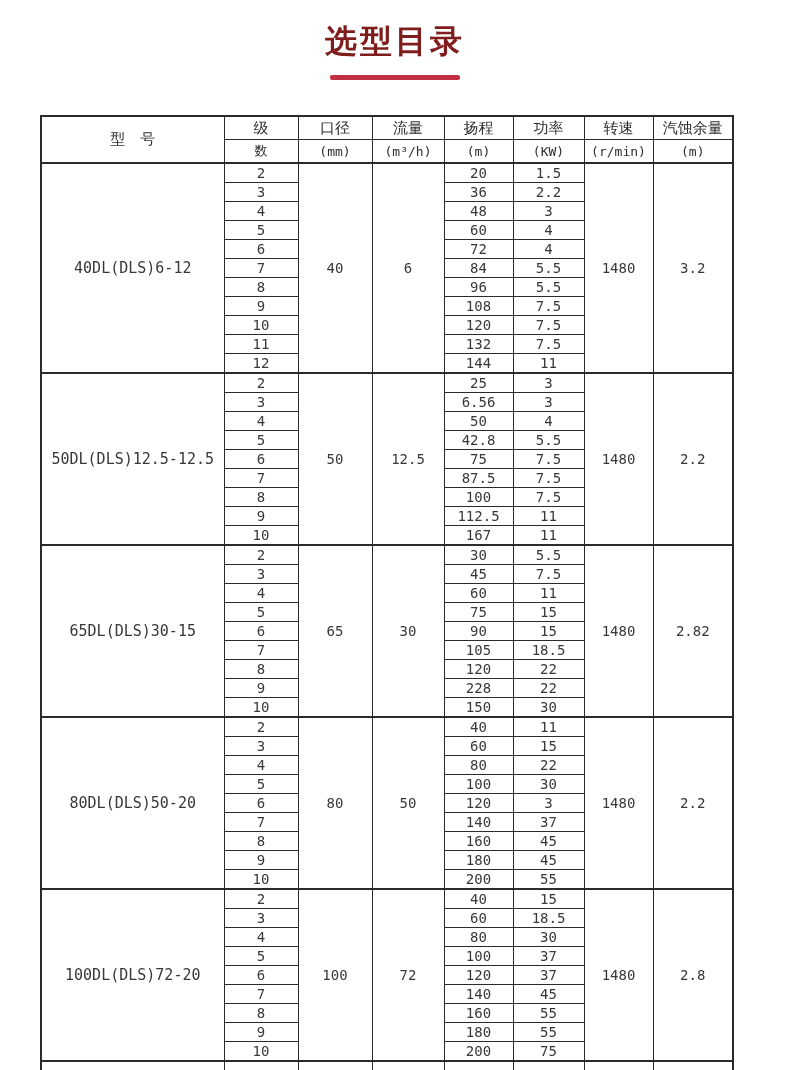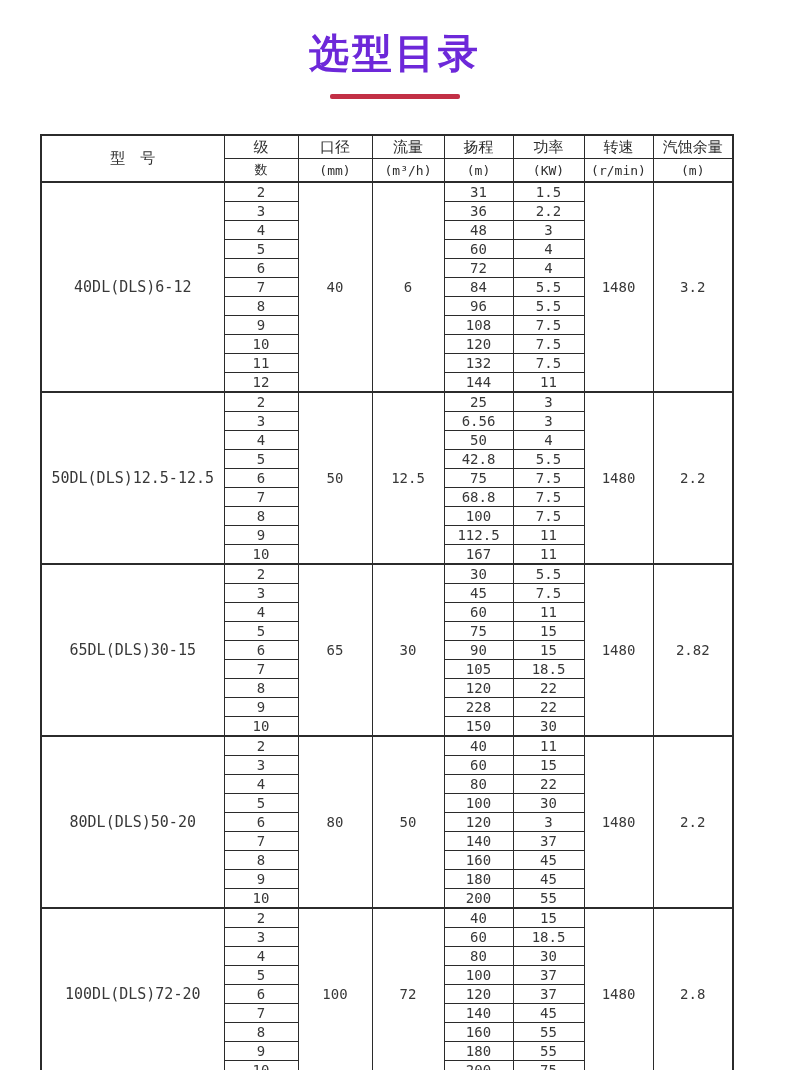--- a/index.html
+++ b/index.html
@@ -8,28 +8,28 @@
     background: #ffffff;
   }
   body {
     width: 790px;
     height: 1070px;
     overflow: hidden;
     font-family: "DejaVu Sans Mono", "Liberation Mono", monospace;
     color: #333333;
   }
   .page-title {
-    margin: 16px;
+    margin: 4px;
     padding-top: 13px;
     text-align: center;
     font-family: "DejaVu Sans", "Liberation Sans", sans-serif;
-    font-size: 40px;
+    font-size: 32px;
     line-height: 49px;
     font-weight: 700;
-    color: #6d28d9;
+    color: #7f1d1d;
     letter-spacing: 3px;
   }
   .title-underline {
     width: 130px;
     height: 5px;
     margin: 9px auto 0 auto;
     border-radius: 2px;
   }
   table.catalog {
     border-collapse: collapse;
@@ -110,21 +110,21 @@
         <th>(r/min)</th>
         <th>(m)</th>
       </tr>
     </thead>
     <tbody>
         <tr class="block-first">
           <td rowspan="11" class="model-cell">40DL(DLS)6-12</td>
           <td>2</td>
           <td rowspan="11">40</td>
           <td rowspan="11">6</td>
-          <td>31</td>
+          <td>20</td>
           <td>1.5</td>
           <td rowspan="11">1480</td>
           <td rowspan="11">3.2</td>
         </tr>
         <tr>
           <td>3</td>
           <td>36</td>
           <td>2.2</td>
         </tr>
         <tr>
@@ -197,21 +197,21 @@
           <td>42.8</td>
           <td>5.5</td>
         </tr>
         <tr>
           <td>6</td>
           <td>75</td>
           <td>7.5</td>
         </tr>
         <tr>
           <td>7</td>
-          <td>68.8</td>
+          <td>87.5</td>
           <td>7.5</td>
         </tr>
         <tr>
           <td>8</td>
           <td>100</td>
           <td>7.5</td>
         </tr>
         <tr>
           <td>9</td>
           <td>112.5</td>

